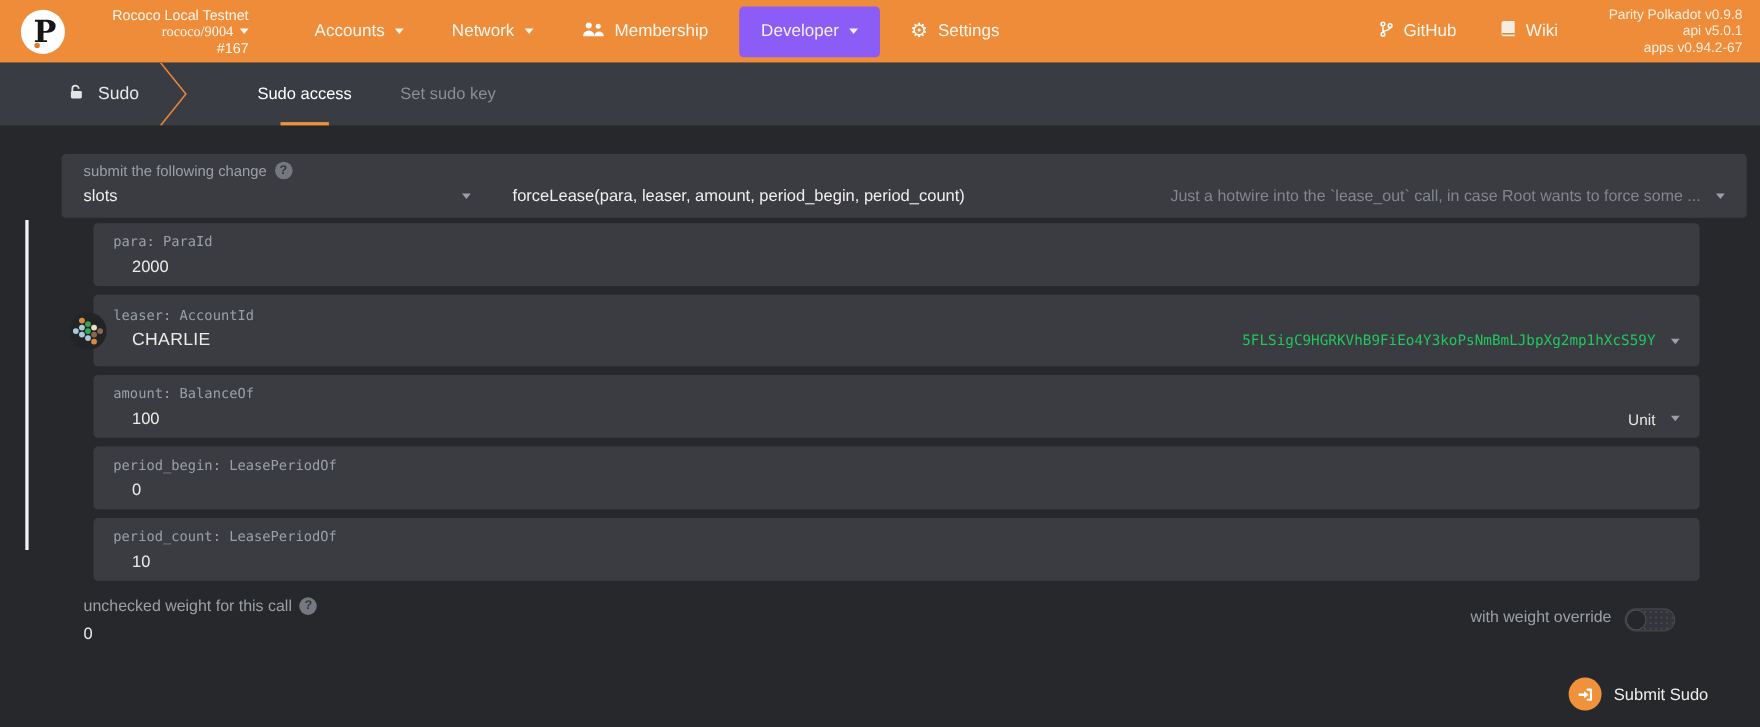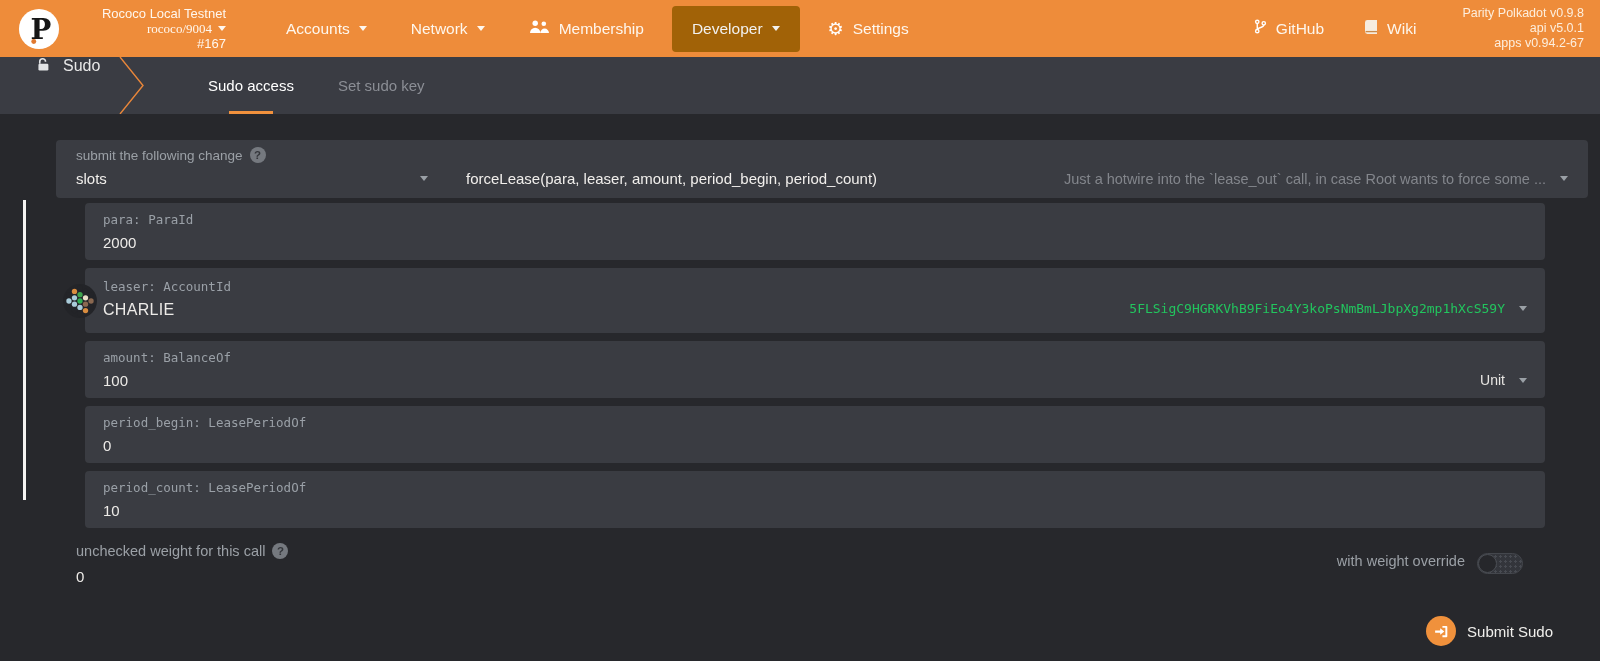--- a/index.html
+++ b/index.html
@@ -27,36 +27,36 @@
     display:inline-block; width:0; height:0;
     border-left:4.5px solid transparent; border-right:4.5px solid transparent;
     border-top:5px solid currentColor; vertical-align:middle;
   }
   .nav { display:flex; align-items:center; margin-left:38px; height:100%; }
   .nav-item {
     display:flex; align-items:center; gap:9px; padding:0 22px; height:100%;
     font-size:15.5px; color:#fef7ee; cursor:pointer; white-space:nowrap;
   }
   .nav-item.btn-active {
-    background:#a16207; border-radius:4px; height:46px; margin:0 6px;
+    background:#8b5cf6; border-radius:4px; height:46px; margin:0 6px;
     padding:0 20px; color:#f2f1ef;
   }
   .hdr-right { margin-left:auto; display:flex; align-items:center; height:100%; }
   .hdr-link { display:flex; align-items:center; gap:9px; padding:0 20px; font-size:15.5px; cursor:pointer; }
   .versions {
     margin-left:26px; padding-right:16px; text-align:right;
     font-size:12.5px; line-height:15px; color:#fdeedd;
   }
   .icon-gear { font-family:"DejaVu Sans", sans-serif; font-size:18px; line-height:1; color:#fff; }
   
   .tabbar {
     position:absolute; top:57px; left:0; width:1600px; height:57px;
     background:#3a3c43; display:flex; align-items:stretch; color:#e8e8e8;
   }
-  .app-section { display:flex; align-items:flex-start; gap:12px; padding-left:36px; width:118px; font-size:16px; }
+  .app-section { display:flex; align-items:center; gap:12px; padding-left:36px; width:118px; font-size:16px;margin-left:26px; }
   .chevron-sep { flex:0 0 auto; }
   .tabs { display:flex; align-items:stretch; margin-left:40px; }
   .tab {
     position:relative; display:flex; align-items:center; padding:0 22px;
     font-size:15px; color:#8b8e95; cursor:pointer; white-space:nowrap;
   }
   .tab.active { color:#ffffff; }
   .tab.active::after {
     content:""; position:absolute; bottom:0; left:50%; transform:translateX(-50%);
     width:44px; height:3px; background:#f1913d;
@@ -85,21 +85,21 @@
     flex:1; margin-left:30px; text-align:right; font-size:14.5px; color:#83868c;
     white-space:nowrap; overflow:hidden;
   }
   .method-select .select-caret { margin-left:14px; }
   
   .call-indicator { position:absolute; left:23px; top:200px; width:3px; height:300px; background:#f4f3f1; }
   .params { position:absolute; left:85px; top:203px; width:1460px; }
   .param { position:relative; padding:9px 18px 0 18px; margin-bottom:8px; height:57px; }
   .param.tall { height:65px; padding-top:11px; }
   .param-label { font-family:"DejaVu Sans Mono", monospace; font-size:12.5px; color:#9aa0a7; }
-  .param-value-row { display:flex; align-items:flex-start; margin-top:7px; }
+  .param-value-row { display:flex; align-items:center; margin-top:7px;margin-left:17px; }
   .param-value { font-size:15px; color:#edebe8; white-space:nowrap; }
   .param-value.account { font-size:16px; letter-spacing:0.3px; }
   .param-right { margin-left:auto; display:flex; align-items:center; gap:14px; }
   .address { font-family:"DejaVu Sans Mono", monospace; font-size:13px; color:#22c55e; }
   .unit-label { font-size:14px; color:#e8e6e3; }
   .identicon { position:absolute; left:-22px; top:50%; transform:translateY(-50%); width:34px; height:34px; cursor:copy; }
   
   .weight-block { position:absolute; left:76px; top:543px; }
   .weight-label { display:flex; align-items:center; gap:7px; font-size:14.5px; color:#9ba0a6; }
   .weight-value { margin-top:9px; font-size:15px; color:#edebe8; }

